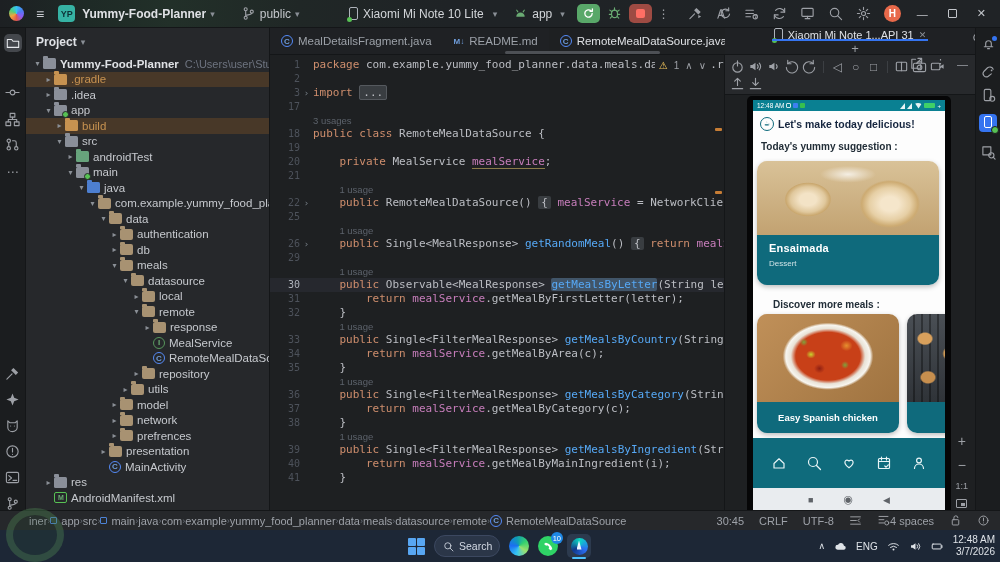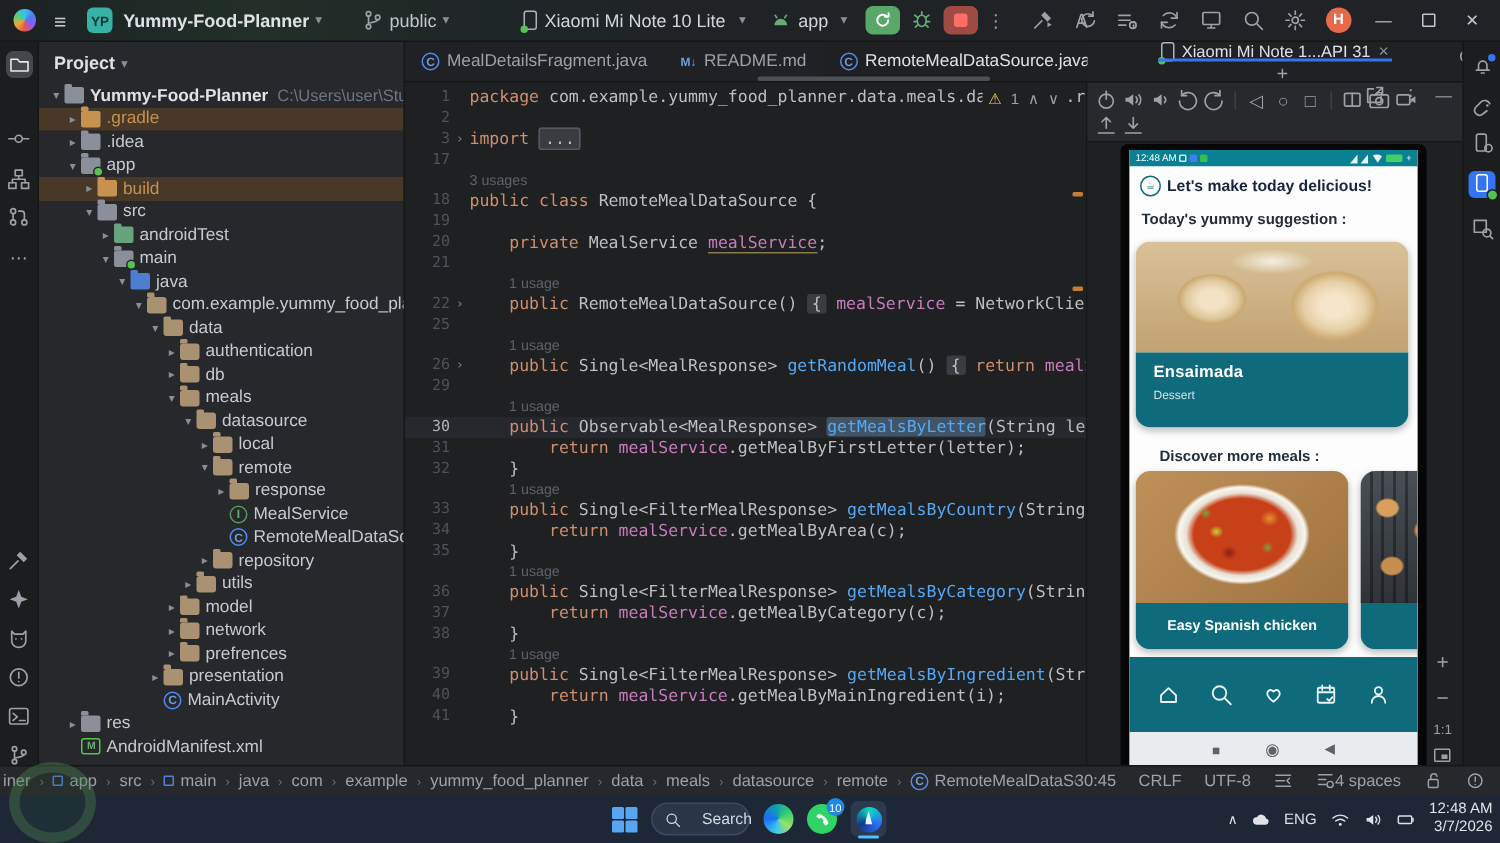--- a/index.html
+++ b/index.html
@@ -160,32 +160,32 @@
   .p-nav{height:50px;background:#0f6b7c;display:flex;align-items:center;justify-content:space-around;padding:0 8px;}
   .p-nav .ic{color:#e8f4f6;width:16px;height:16px;}
   .p-anav{height:23px;background:#e9ecef;display:flex;align-items:center;justify-content:center;gap:30px;color:#5f6368;font-size:9px;}
   .zoomctl{position:absolute;right:7px;top:338px;display:flex;flex-direction:column;align-items:center;gap:8px;color:#9da0a6;}
   .zoomctl .zlab{font-size:9px;}
   .fit-ic{width:11px;height:9px;border:1px solid #9da0a6;border-radius:1px;position:relative;}
   .fit-ic::after{content:"";position:absolute;right:1px;bottom:1px;width:4px;height:3px;background:#9da0a6;}
   
   .statusbar{height:20px;background:#26282b;border-top:1px solid #141618;display:flex;align-items:center;
     font-size:11px;color:#9da1a8;padding:0 10px 0 0;white-space:nowrap;}
-  .crumbs{display:flex;align-items:center;gap:6px;overflow:hidden;}
+  .crumbs{display:flex;align-items:center;overflow:hidden;margin-left:27px;}
   .crumb{display:flex;align-items:center;gap:4px;}
   .csep{color:#686e78;font-size:9px;}
   .modsq{width:7px;height:7px;border:1.3px solid #4d83d6;border-radius:1px;display:inline-block;}
   .sb-right{margin-left:auto;display:flex;align-items:center;gap:15px;}
   .sb-right .ic{width:13px;height:13px;}
   
   .taskbar{height:32px;background:#1d2736;position:relative;}
   .tb-center{position:absolute;left:408px;top:0;height:100%;display:flex;align-items:center;gap:9px;}
   .start{width:17px;height:17px;display:grid;grid-template-columns:8px 8px;grid-template-rows:8px 8px;gap:1px;}
   .start i{background:#58a6f2;border-radius:1px;}
-  .search-pill{width:66px;height:22px;border-radius:11px;background:#2b3648;border:1px solid #3c4860;display:flex;align-items:center;gap:14px;padding:0 8px;color:#d4dae4;font-size:10.5px;}
+  .search-pill{width:66px;height:22px;border-radius:11px;background:#2b3648;border:1px solid #3c4860;display:flex;align-items:center;gap:5px;padding:0 8px;color:#d4dae4;font-size:10.5px;}
   .search-pill .ic{width:11px;height:11px;color:#d4dae4;}
   .edge{width:20px;height:20px;border-radius:50%;background:conic-gradient(from 200deg,#35c3f3,#1b6ef3,#0f9bb5,#35d06e,#9be06e,#35c3f3);}
   .wapp{position:relative;width:20px;height:20px;border-radius:50%;background:#2fd366;display:flex;align-items:center;justify-content:center;}
   .wapp .ic{width:11px;height:11px;color:#fff;}
   .wbadge{position:absolute;top:-4px;right:-5px;min-width:12px;height:12px;border-radius:6px;background:#1e88e5;color:#fff;
     font-size:7.5px;display:flex;align-items:center;justify-content:center;padding:0 2px;}
   .asapp{width:24px;height:24px;border-radius:5px;background:#2c3a4e;display:flex;align-items:center;justify-content:center;position:relative;}
   .asicon{width:17px;height:17px;border-radius:50%;background:conic-gradient(#0bd9c3,#2b6df3,#123a8a,#0bd9c3);position:relative;}
   .asicon::after{content:"";position:absolute;left:6px;top:3px;width:5px;height:9px;background:#e9f6ff;clip-path:polygon(50% 0,100% 100%,0 100%);}
   .asapp::after{content:"";position:absolute;bottom:-1px;left:5px;width:14px;height:2.5px;border-radius:2px;background:#4cc2ff;}

